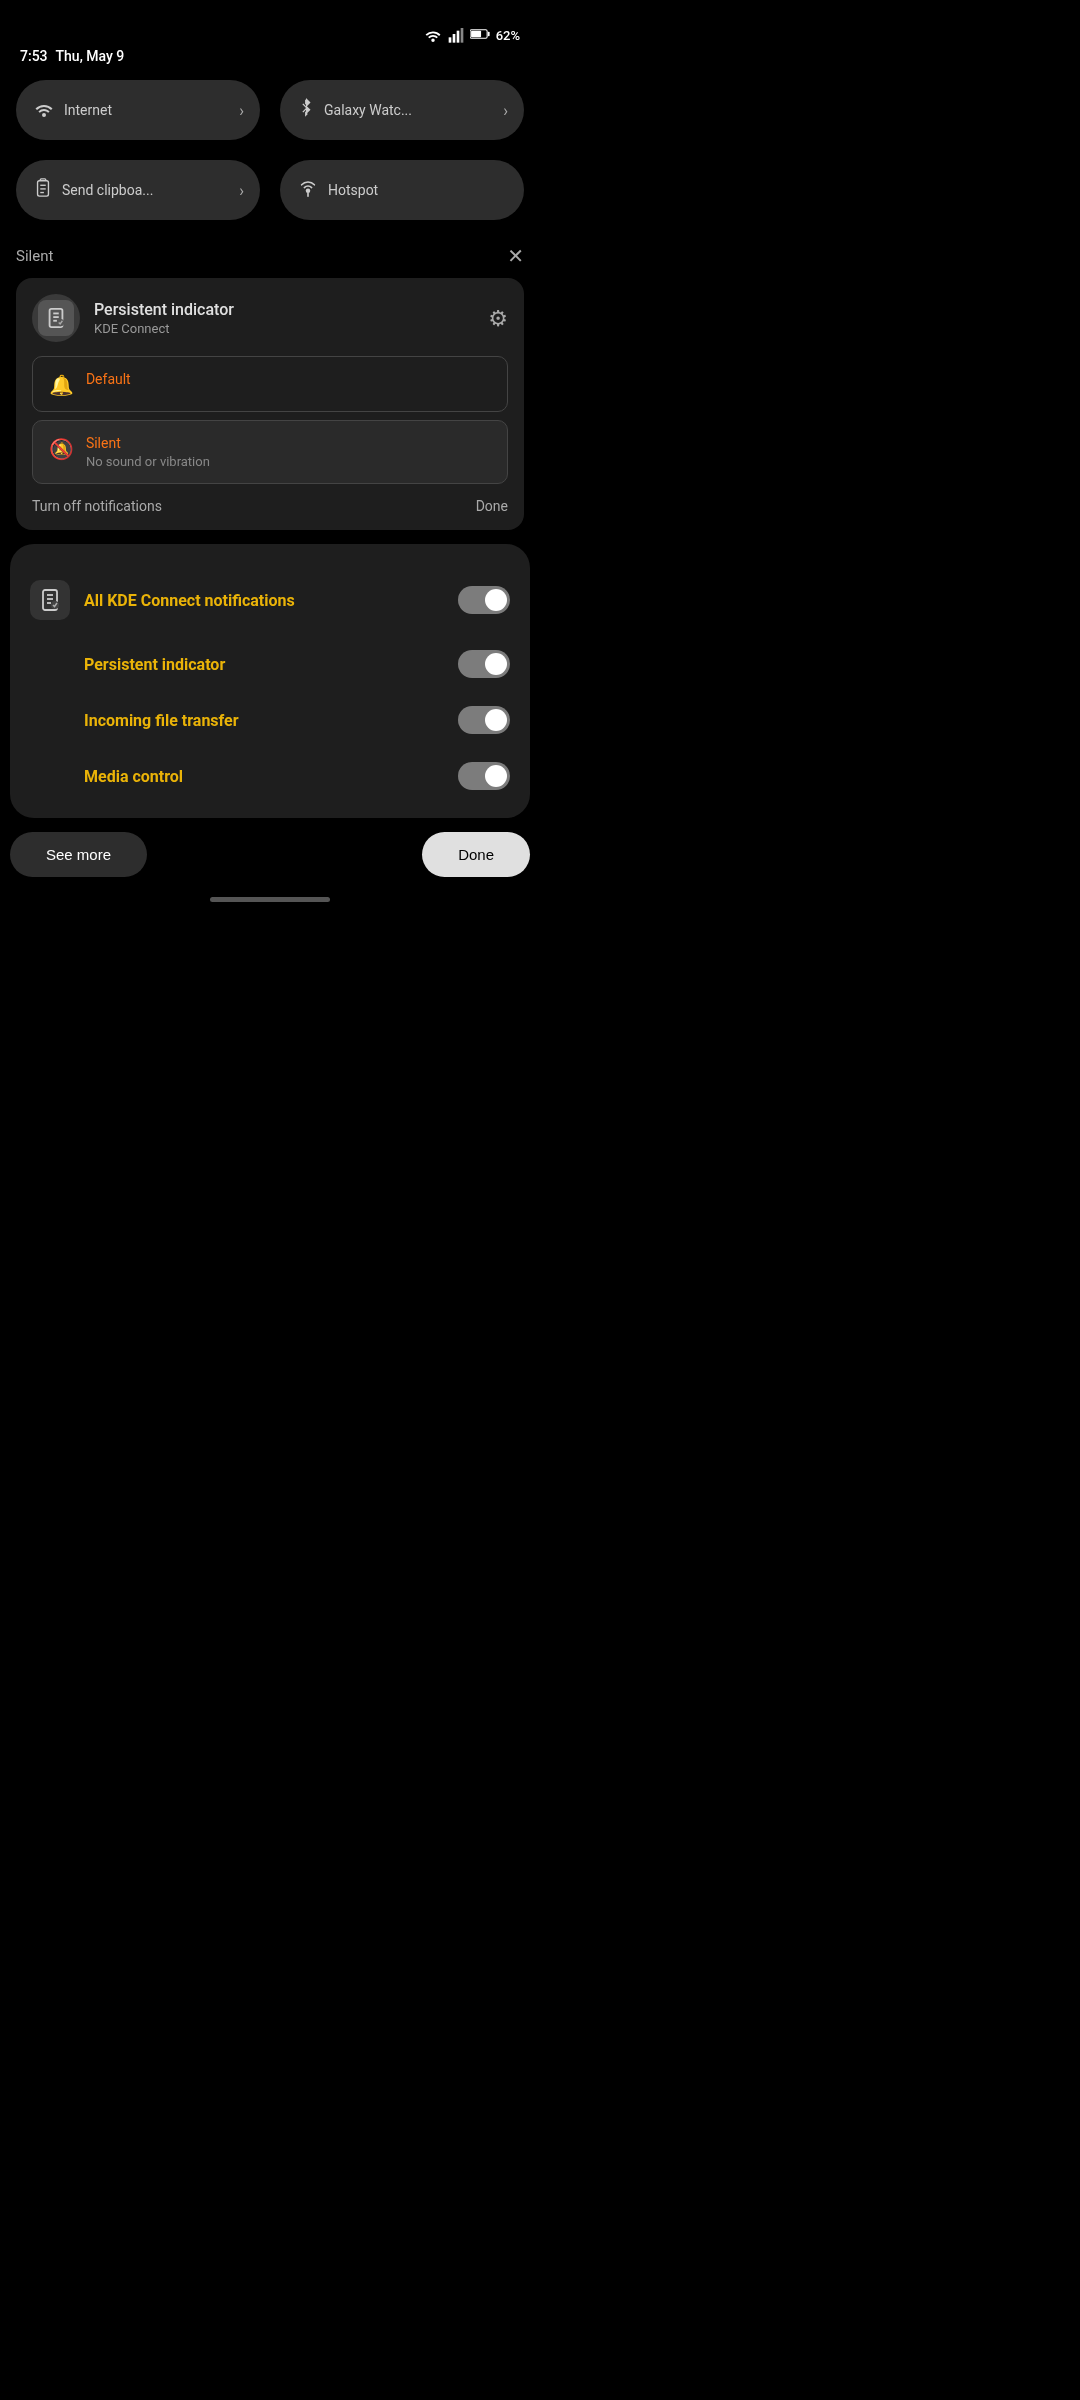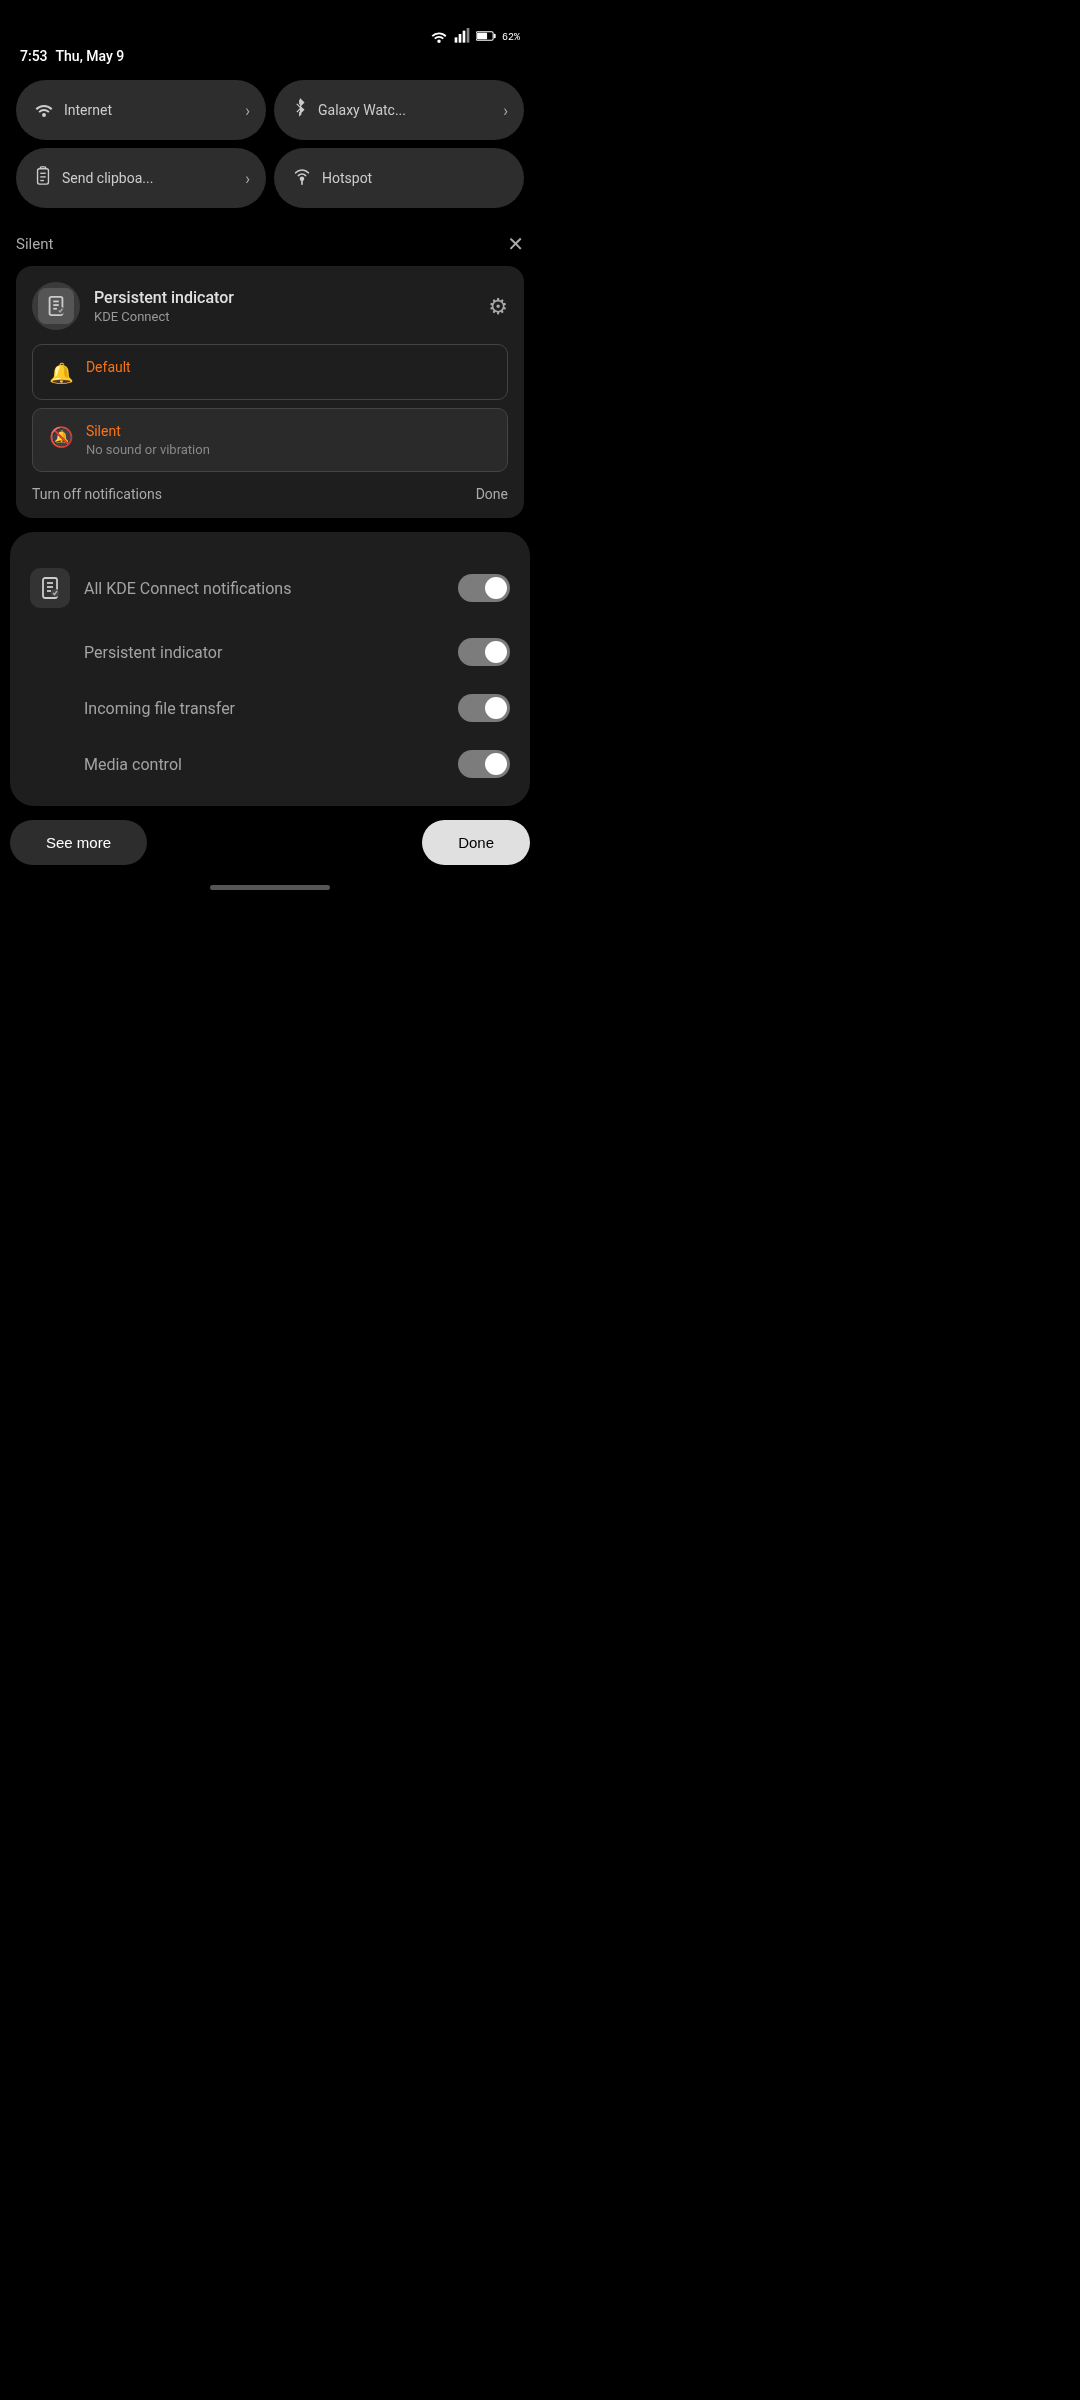--- a/index.html
+++ b/index.html
@@ -20,28 +20,28 @@
       display: flex;
       justify-content: space-between;
       align-items: center;
       padding: 10px 20px 6px;
       font-size: 14px;
       font-weight: 500;
       color: #fff;
     }
 
     .status-left { display: flex; gap: 8px; align-items: center; margin-top: 38px; }
-    .status-right { display: flex; gap: 6px; align-items: center; font-size: 10px; font-family: Liberation Mono, monospace; }
+    .status-right { display: flex; gap: 6px; align-items: flex-start; font-size: 13px; }
 
     
     .quick-tiles {
       padding: 10px 16px 6px;
       display: grid;
       grid-template-columns: 1fr 1fr;
-      gap: 8px;
+      gap: 20px;
       text-align: center;
     }
 
     .tile {
       background: #2d2d2d;
       border-radius: 36px;
       padding: 14px 18px;
       display: flex;
       align-items: center;
       gap: 10px;
@@ -195,22 +195,22 @@
       border-radius: 10px;
       background: #333;
       display: flex;
       align-items: center;
       justify-content: center;
       font-size: 20px;
     }
 
     .sheet-item-label {
       font-size: 16px;
-      color: #a3a3a3;
-      font-weight: 400;
+      color: #eab308;
+      font-weight: 700;
     }
 
     
     .toggle {
       width: 52px;
       height: 28px;
       border-radius: 14px;
       background: #5a5a5a;
       position: relative;
       cursor: pointer;

